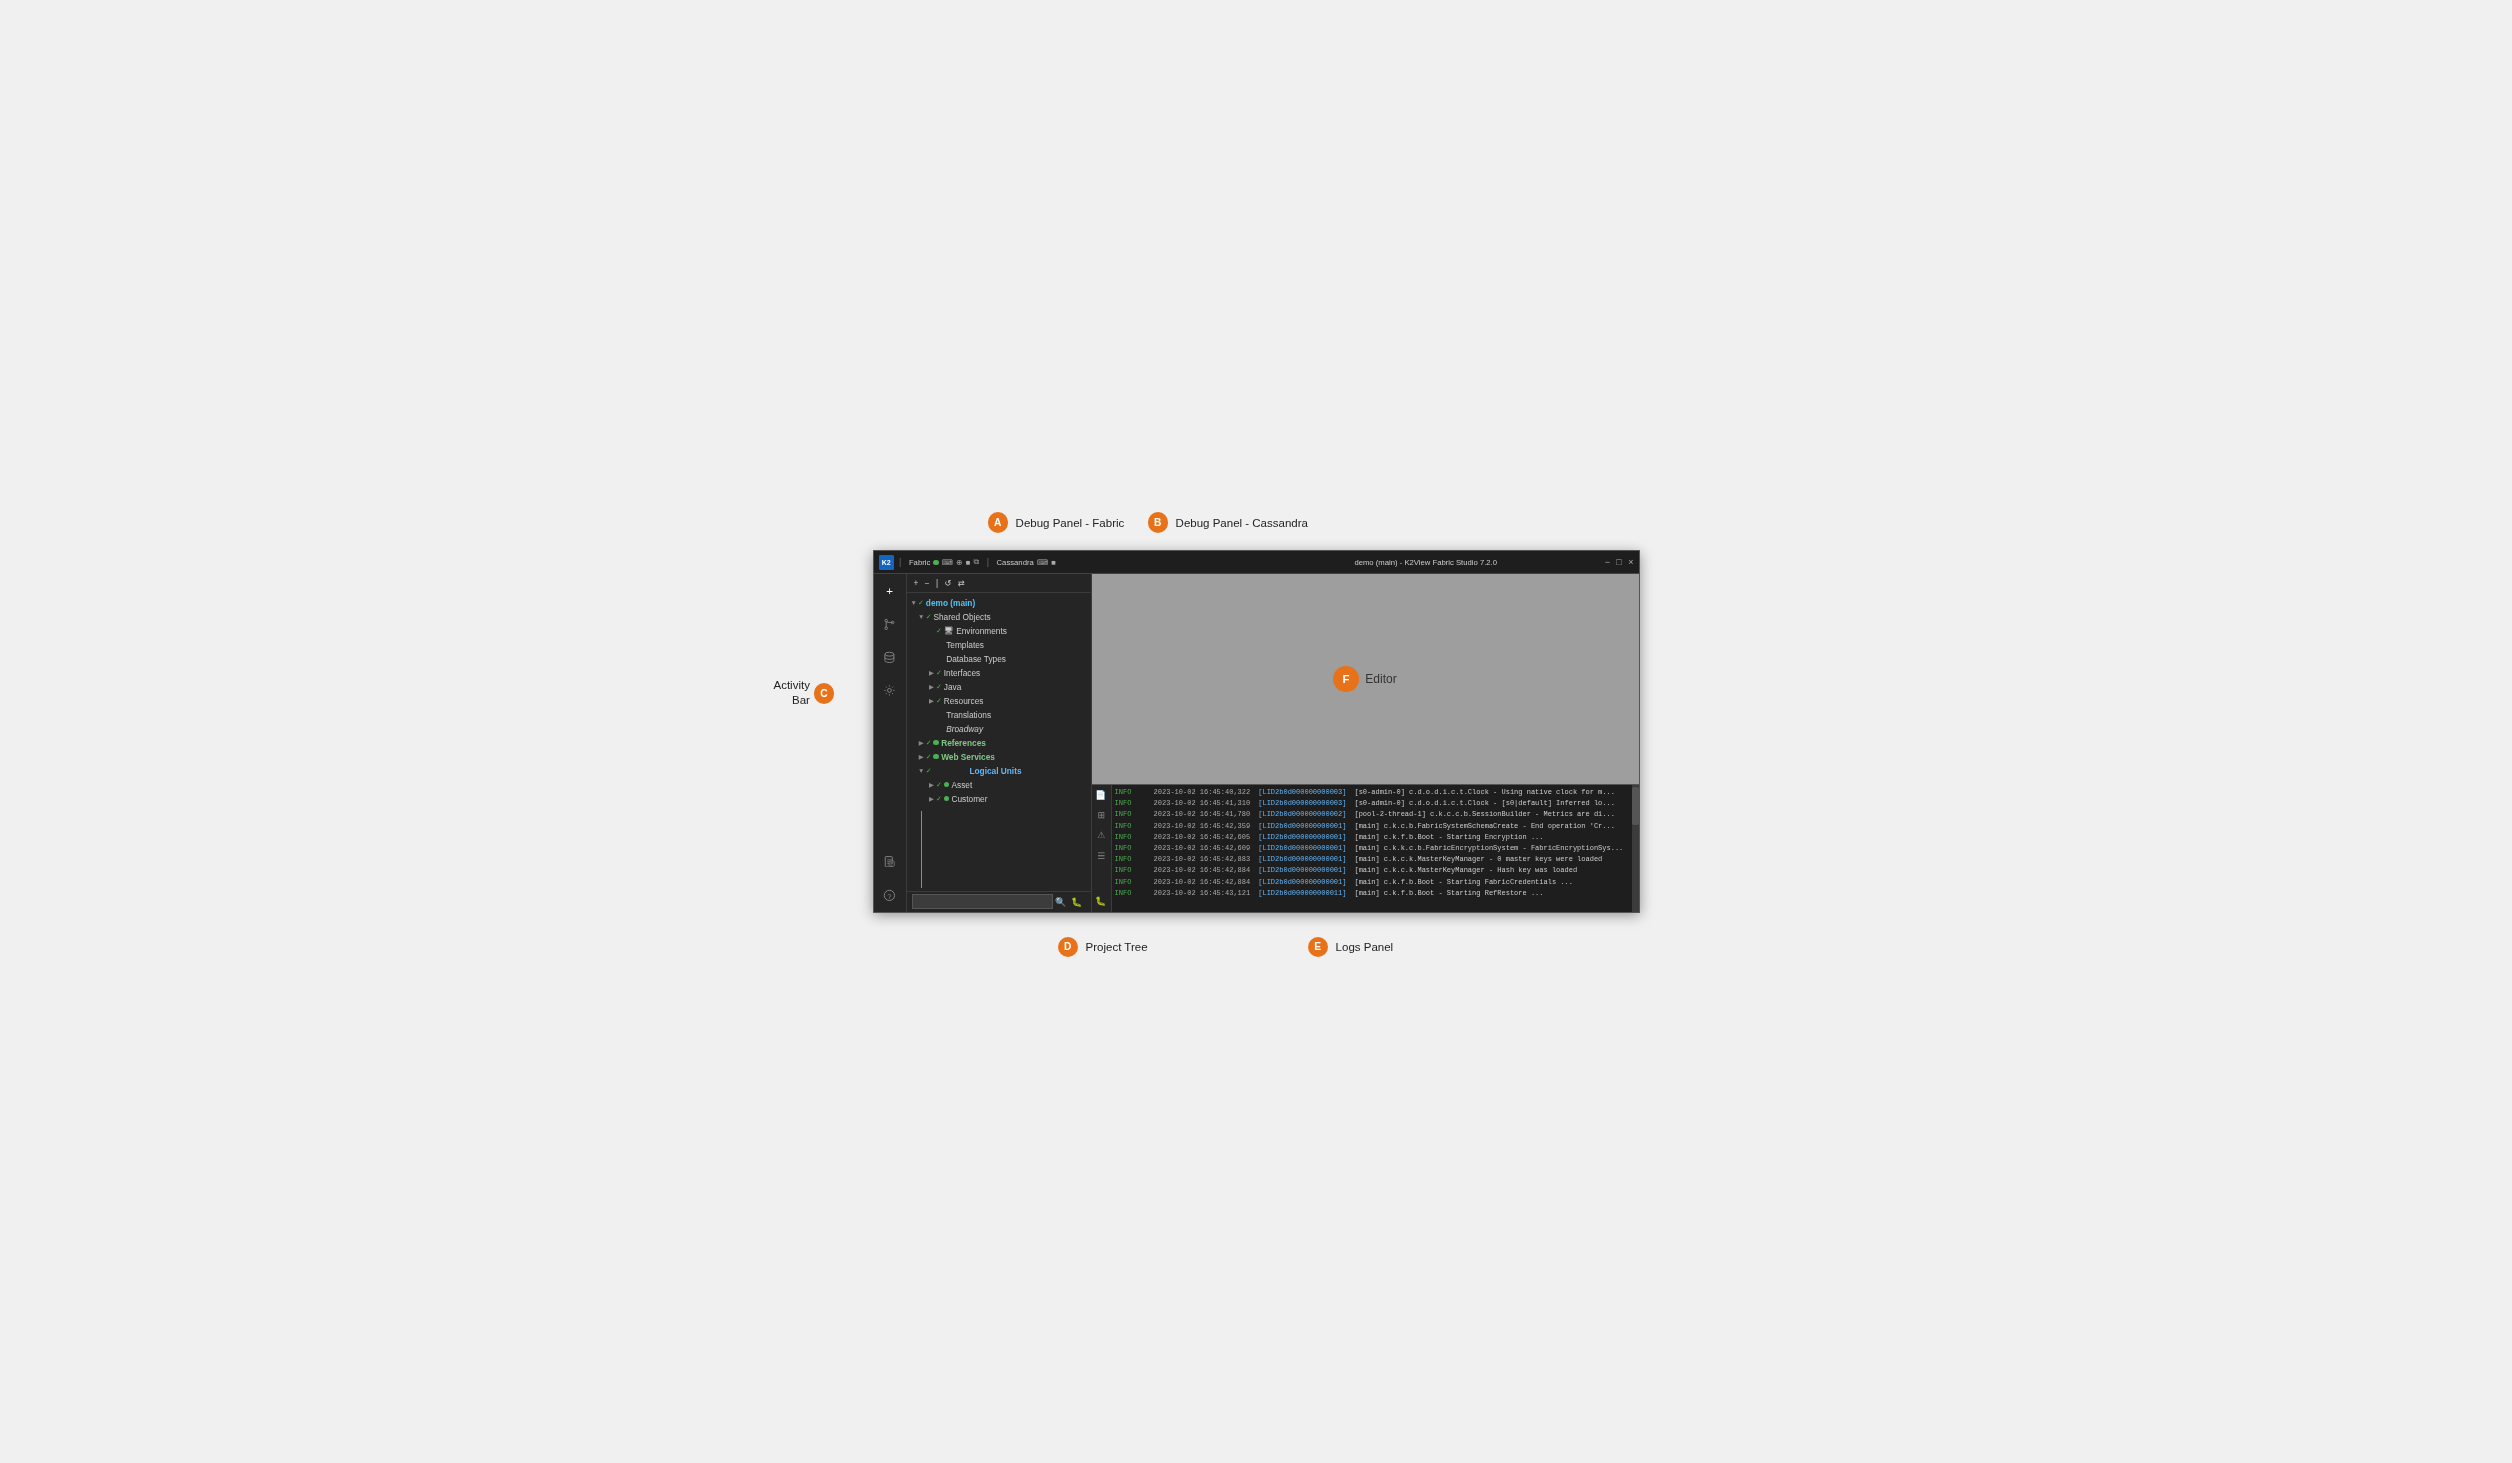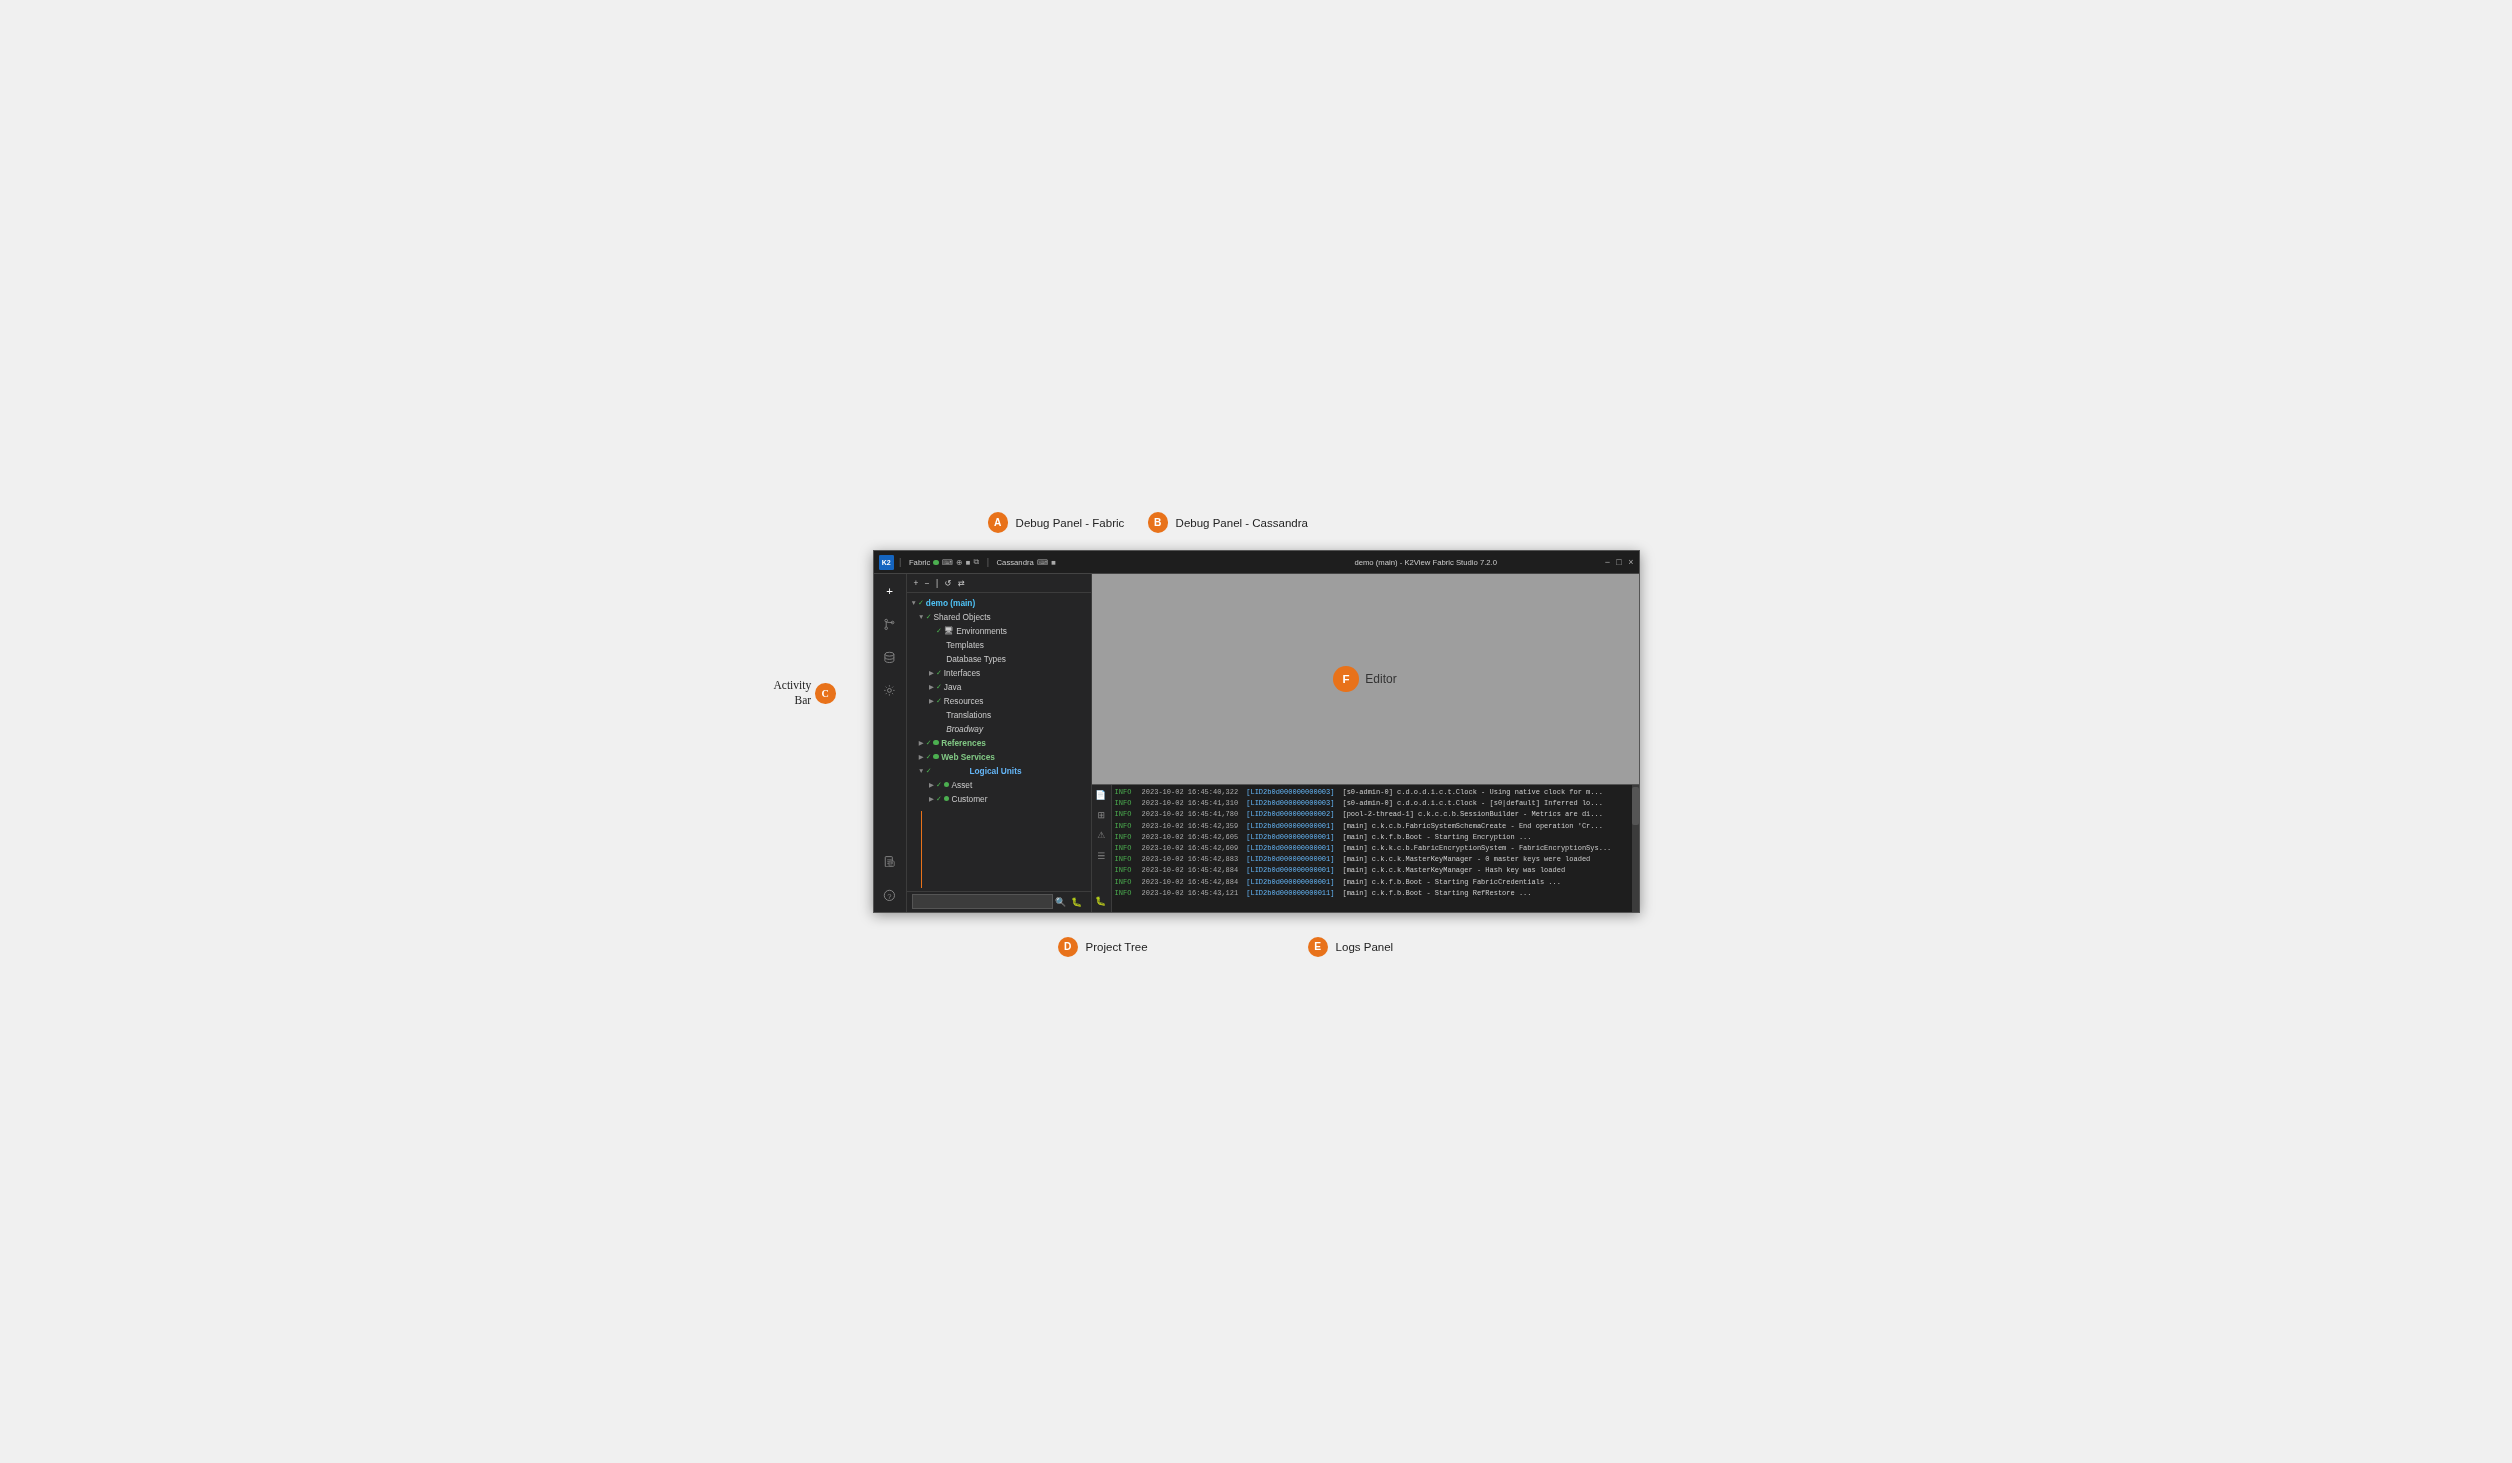--- a/index.html
+++ b/index.html
@@ -306,21 +306,21 @@
     }
 
     .log-line {
       white-space: nowrap;
       overflow: hidden;
       text-overflow: ellipsis;
     }
 
     .log-info {
       color: #4caf50;
-      margin-right: 6px;
+      margin-right: 18px;
     }
 
     .log-timestamp {
       color: #aaa;
       margin-right: 3.8px;
     }
 
     .log-id {
       color: #64b5f6;
       margin-right: 3.8px;
@@ -384,21 +384,21 @@
       <span>Debug Panel - Fabric</span>
     </div>
     <div class="ann-top-label" style="left: 275px;">
       <span class="annotation-badge">B</span>
       <span>Debug Panel - Cassandra</span>
     </div>
   </div>
 
   <div class="window-container" style="position: relative; display: flex;">
 
-    <div style="position: absolute; left: -99px; top: 128px; display: flex; align-items: center; gap: 3.8px; font-family: Liberation Serif, serif;">
+    <div style="position: absolute; left: -99px; top: 128px; display: flex; align-items: center; gap: 3.8px;">
       <div style="font-size: 11.5px; color: #222; text-align: right; line-height: 1.3;">
         <span>Activity</span><br>
         <span>Bar</span>
       </div>
       <span class="annotation-badge">C</span>
     </div>
 
     <div class="app-window">
 
       <div class="title-bar">

